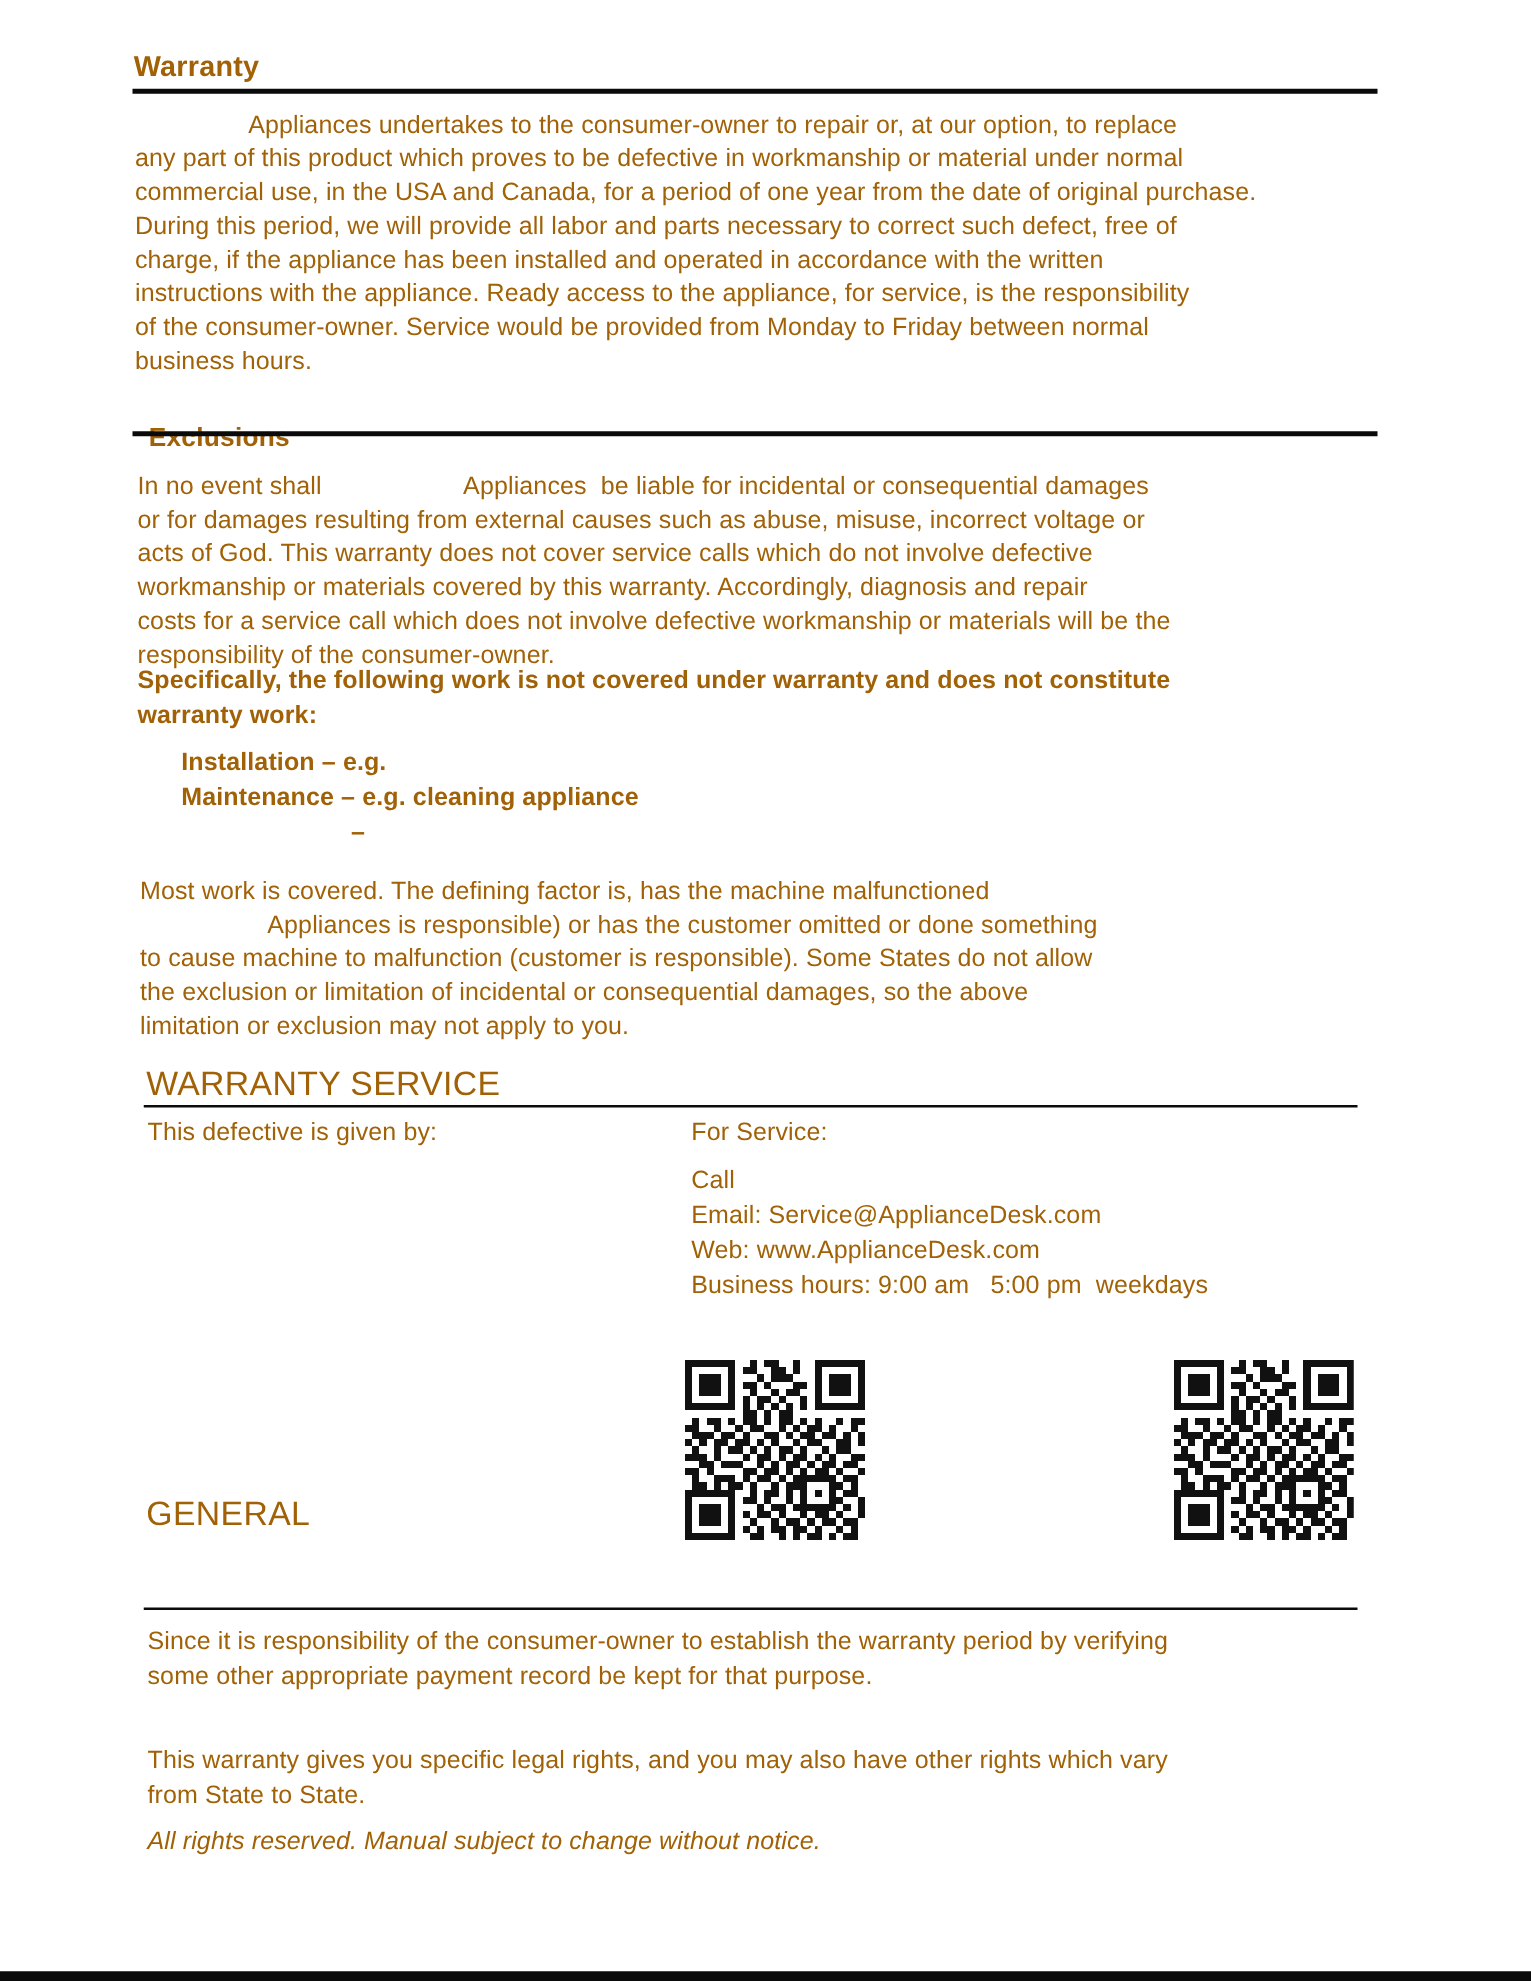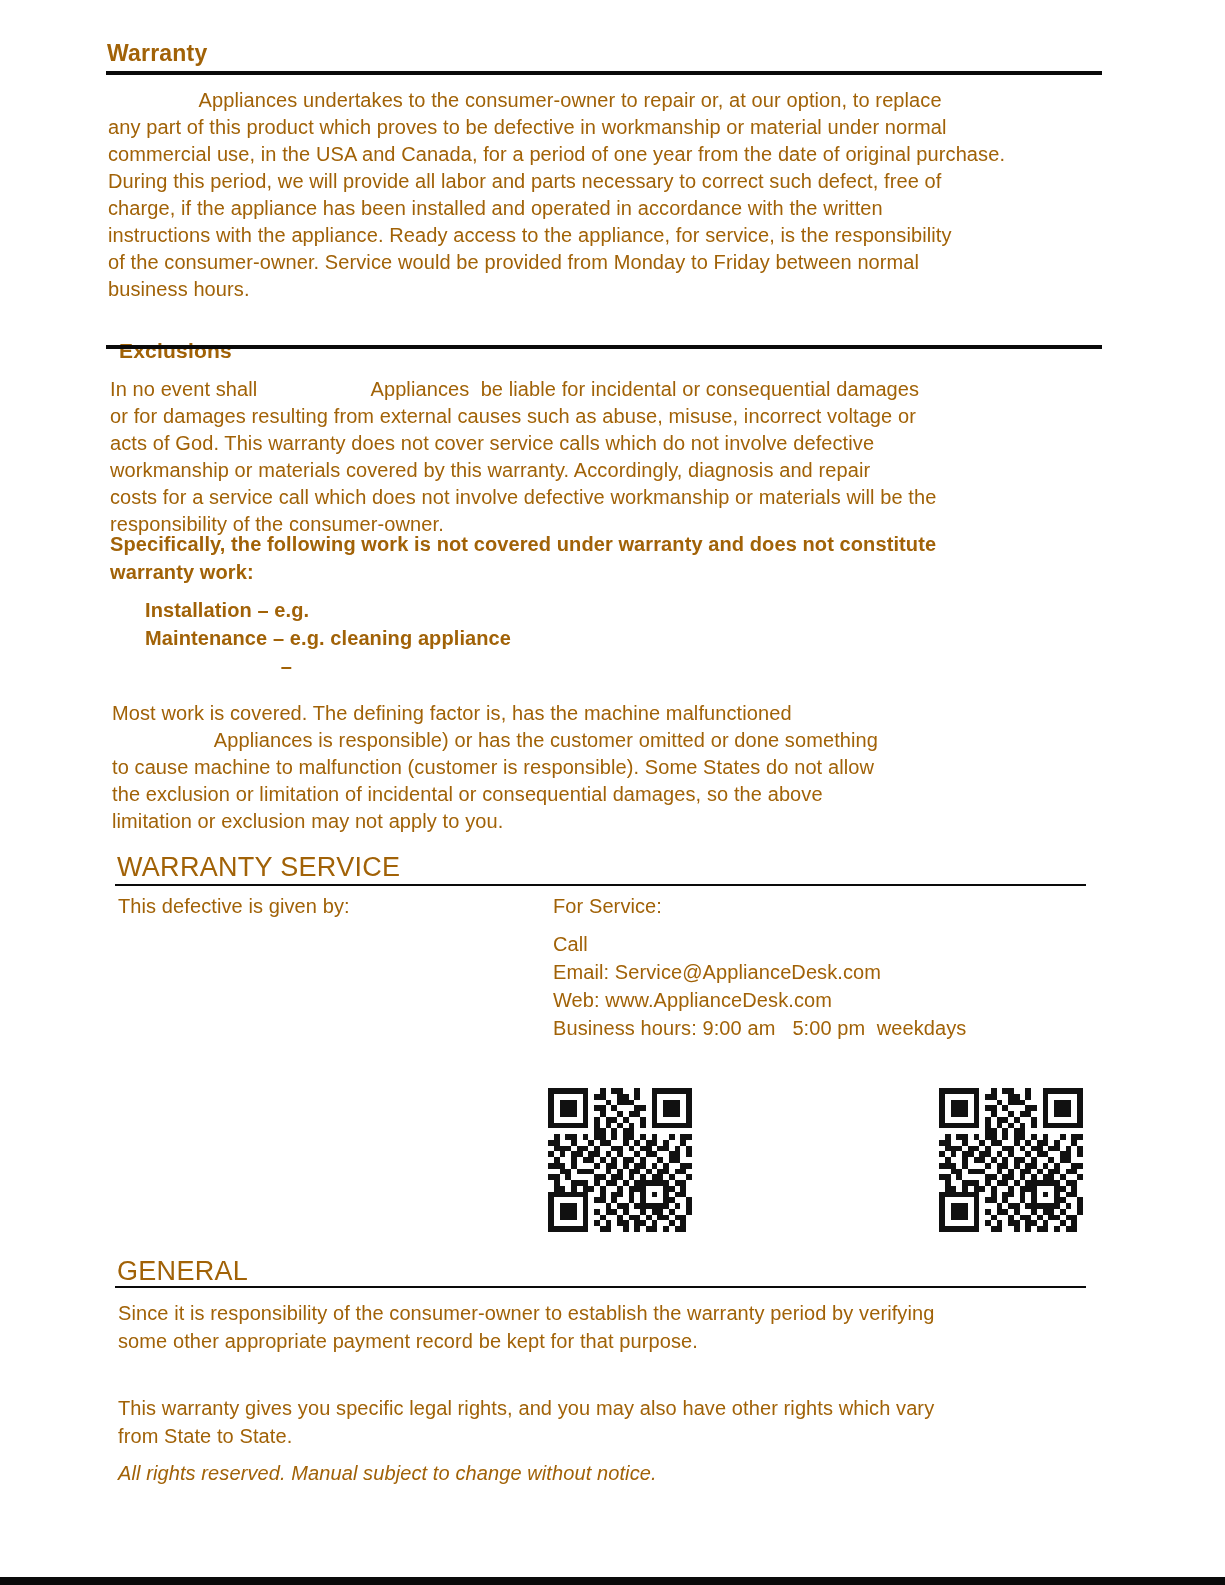--- a/index.html
+++ b/index.html
@@ -755,21 +755,21 @@
         <rect x="10" y="24" width="1" height="1" fill="#111111"></rect>
         <rect x="13" y="24" width="1" height="1" fill="#111111"></rect>
         <rect x="15" y="24" width="1" height="1" fill="#111111"></rect>
         <rect x="17" y="24" width="1" height="1" fill="#111111"></rect>
         <rect x="18" y="24" width="1" height="1" fill="#111111"></rect>
         <rect x="20" y="24" width="1" height="1" fill="#111111"></rect>
         <rect x="22" y="24" width="1" height="1" fill="#111111"></rect>
         <rect x="23" y="24" width="1" height="1" fill="#111111"></rect>
       </svg></div>
 
-  <div class="abs h2-caps" style="left:117px; top:1256px;">GENERAL</div>
+  <div class="abs h2-caps" style="left:117px; top:1196px;">GENERAL</div>
   <div class="abs rule-thin" style="left:115px; top:1286px; width:971px;"></div>
   <div class="abs body-text" style="left:118px; top:1300px; line-height:27.5px;">
       <div class="ln">Since it is responsibility of the consumer-owner to establish the warranty period by verifying</div>
       <div class="ln">some other appropriate payment record be kept for that purpose.</div>
     </div>
   <div class="abs body-text" style="left:118px; top:1395px; line-height:27.5px;">
       <div class="ln">This warranty gives you specific legal rights, and you may also have other rights which vary</div>
       <div class="ln">from State to State.</div>
     </div>
   <div class="abs body-text italic" style="left:118px; top:1460px;">All rights reserved. Manual subject to change without notice.</div>

